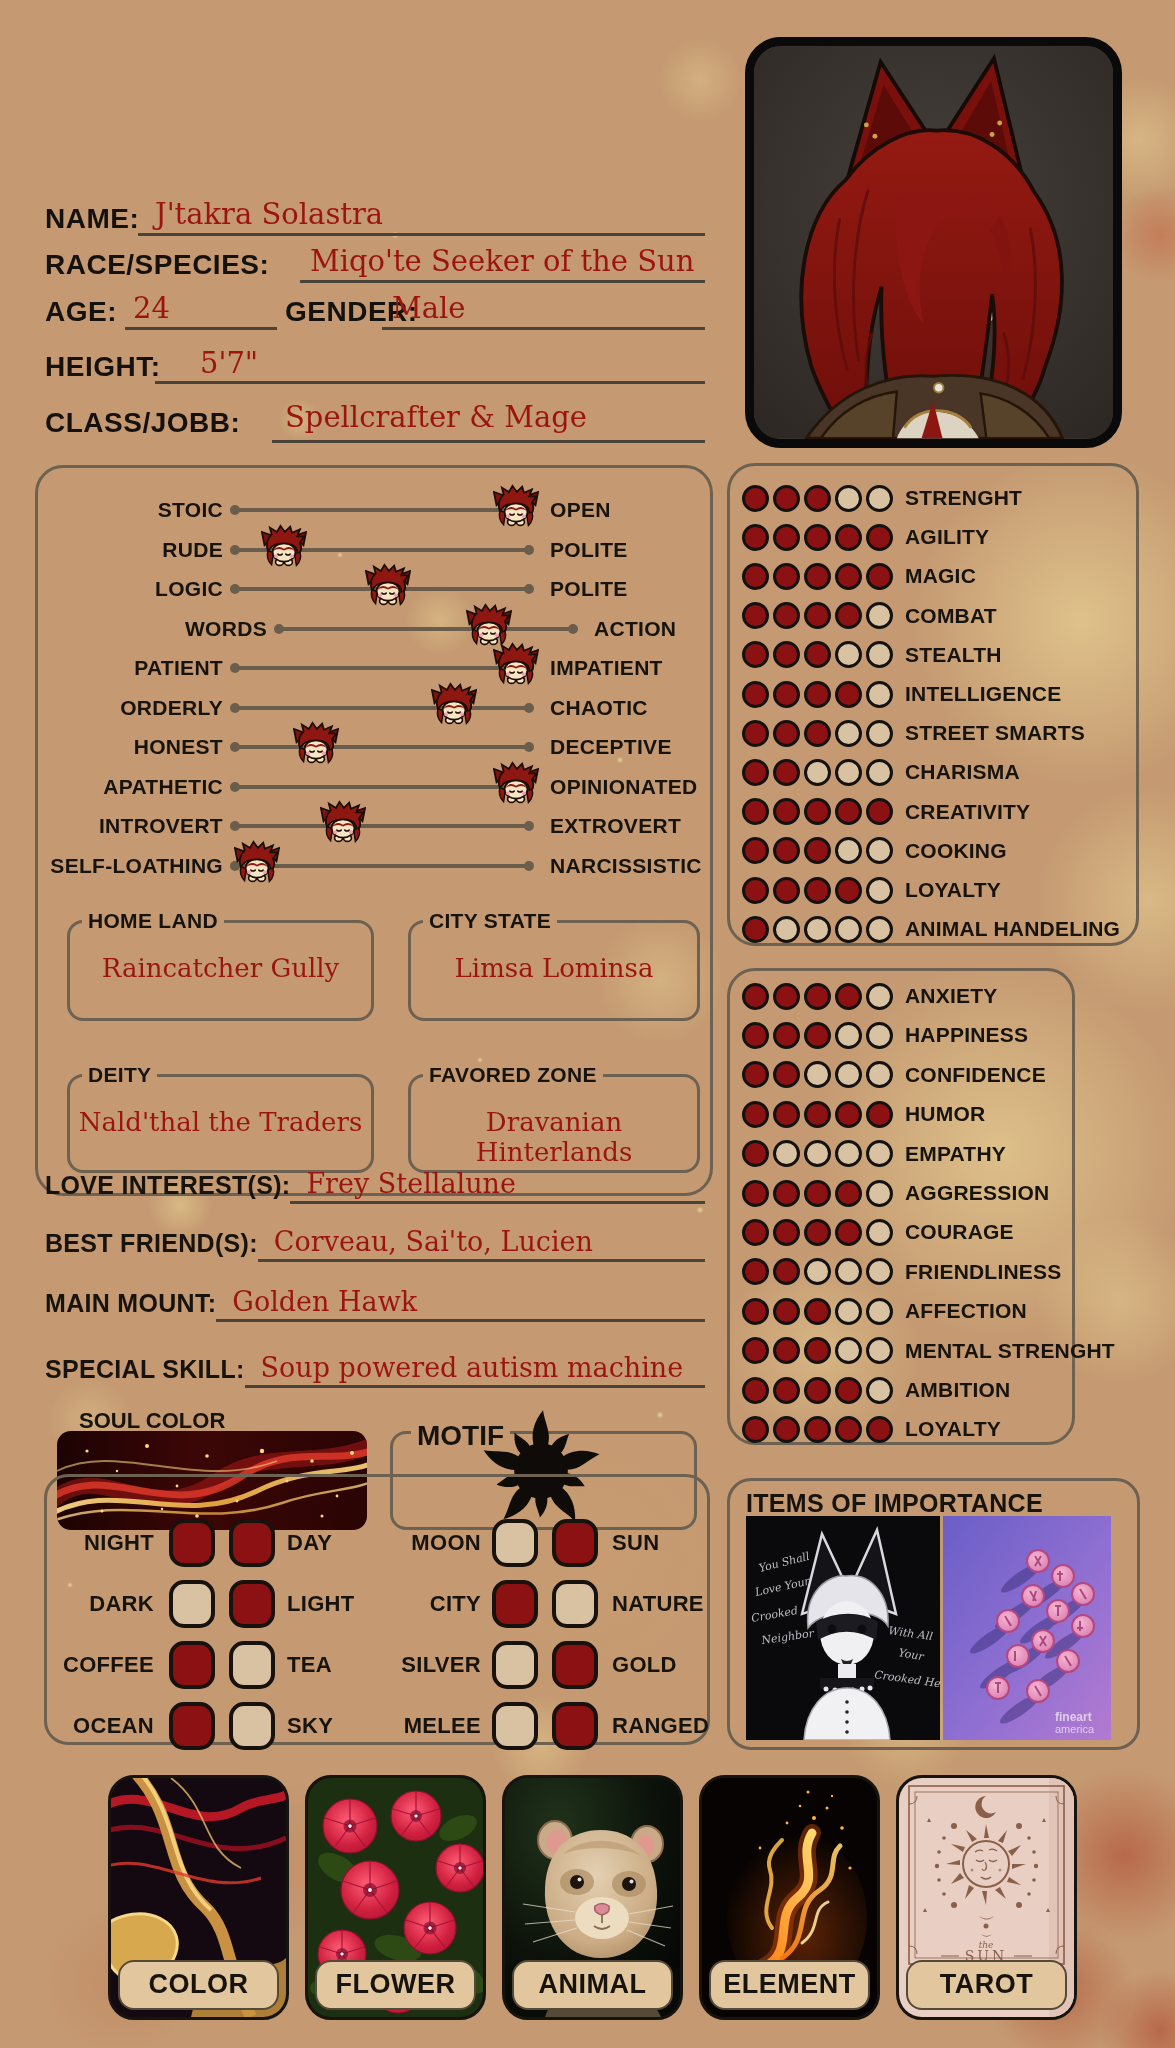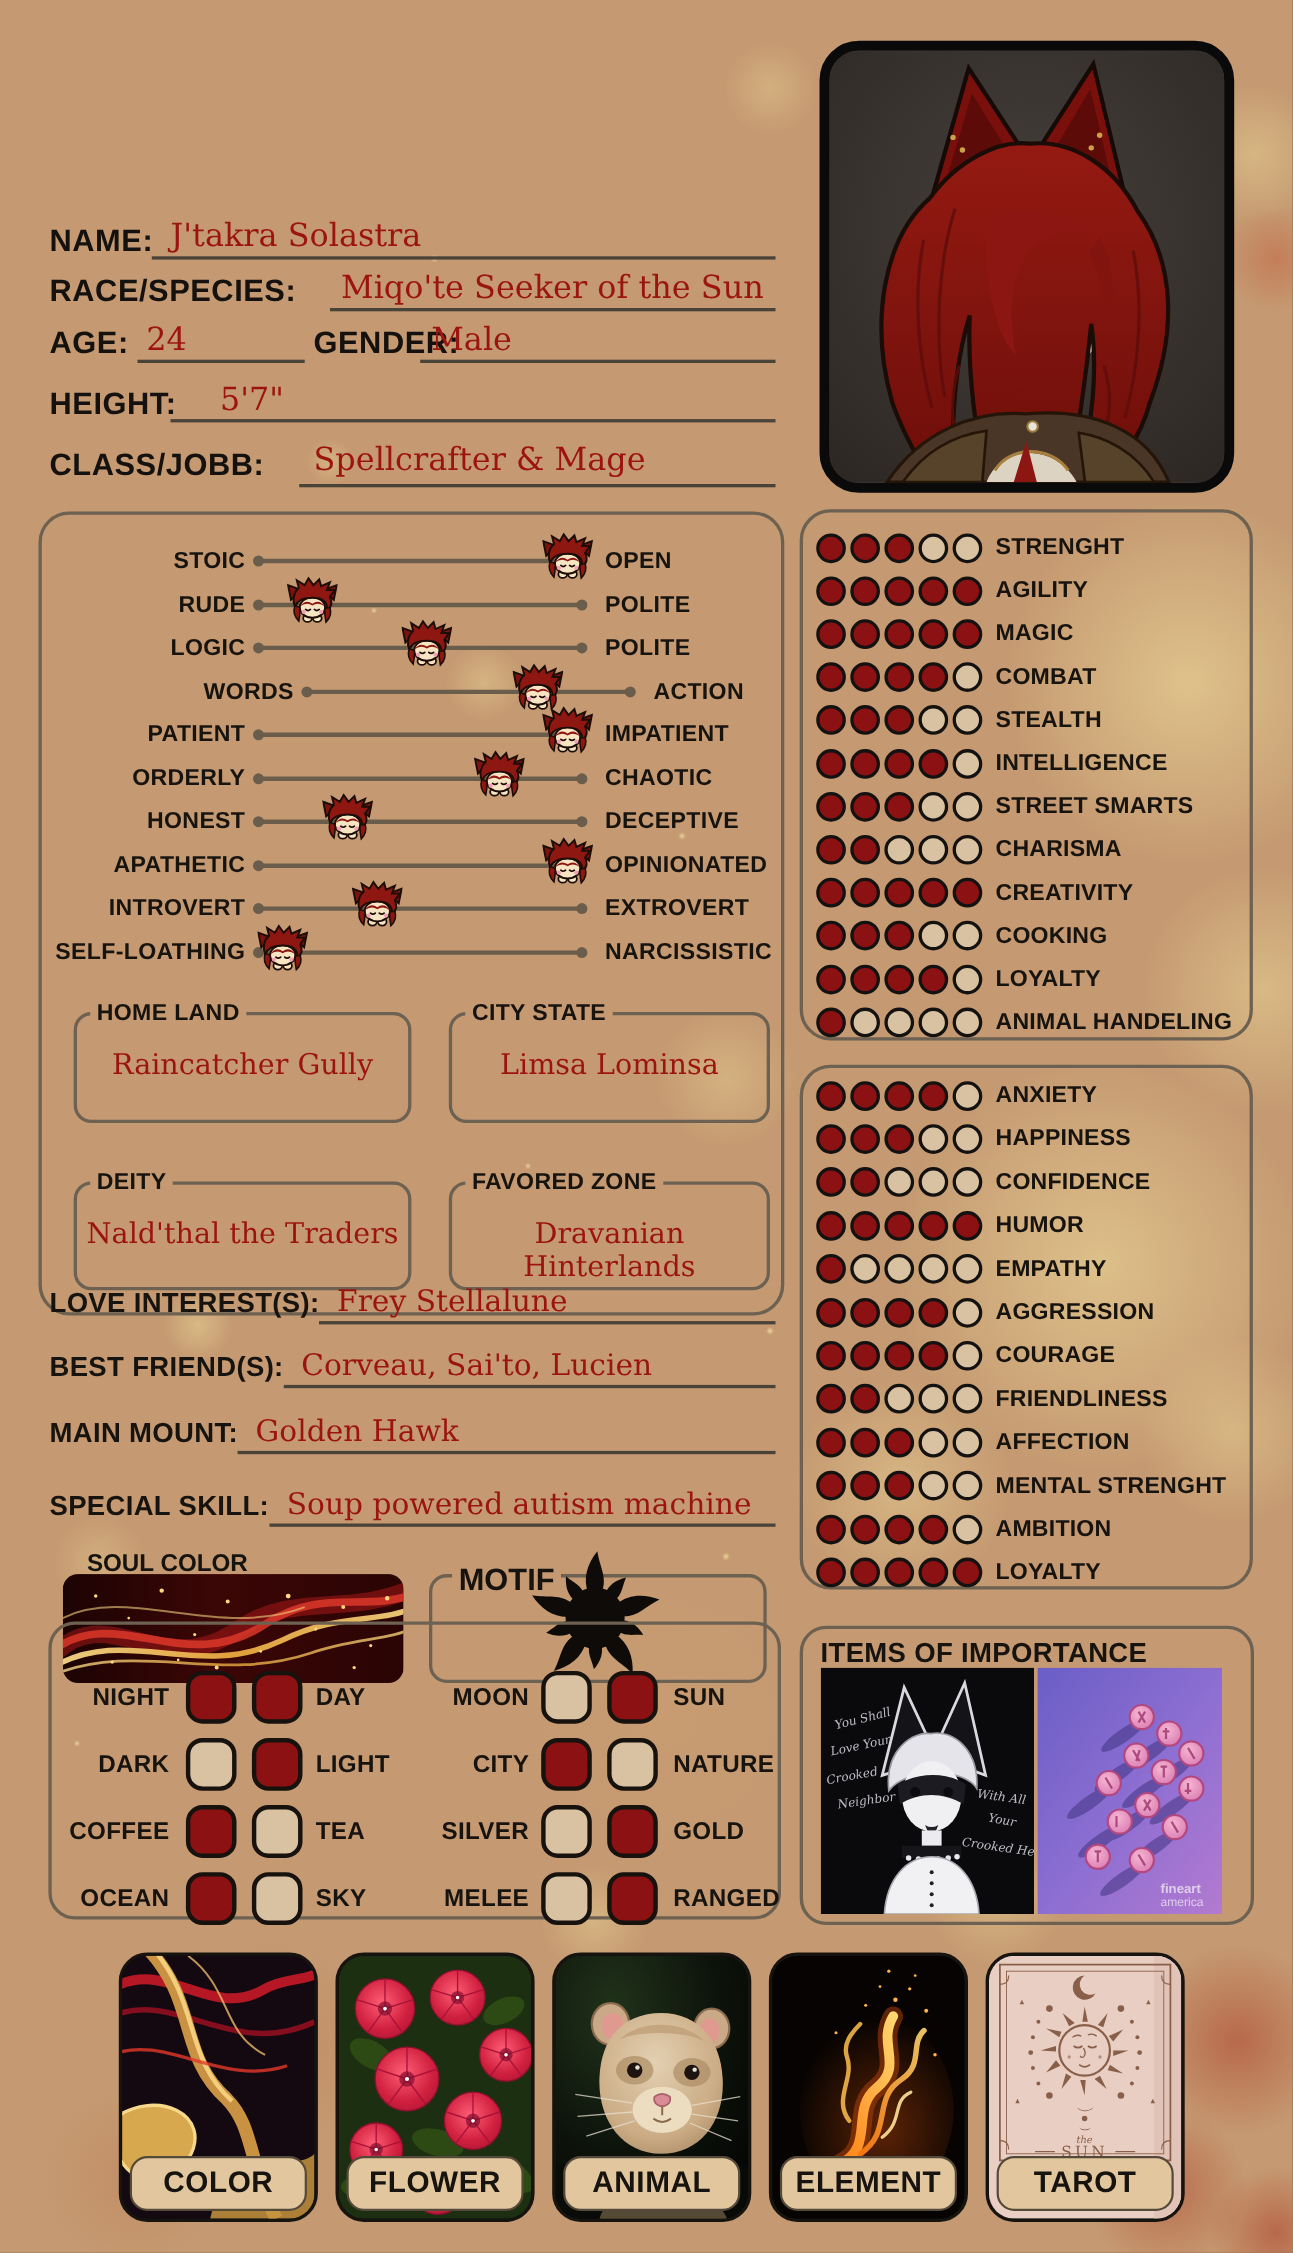--- a/index.html
+++ b/index.html
@@ -43,21 +43,21 @@
   .hlabel{font-weight:bold;font-size:28px;letter-spacing:.5px;color:#14110e;white-space:nowrap;}
   .hvalue{font-family:"DejaVu Serif",serif;font-size:29px;color:#9c1410;white-space:nowrap;}
   .uline{border-bottom:3px solid #4a4337;height:0;}
   
   .portrait{left:745px;top:37px;width:377px;height:411px;border:9px solid #0a0a0a;border-radius:36px;
     background:#3a3330;overflow:hidden;box-sizing:border-box;}
   
   .panel{border:3px solid #6d6152;border-radius:28px;box-sizing:border-box;}
   .p-personality{left:35px;top:465px;width:678px;height:731px;}
   .p-stats1{left:727px;top:463px;width:412px;height:483px;}
-  .p-stats2{left:727px;top:968px;width:412px;height:477px;padding-left:17px;}
+  .p-stats2{left:727px;top:968px;width:348px;height:477px;padding-left:17px;}
   .p-prefs{left:44px;top:1474px;width:666px;height:271px;}
   .p-items{left:727px;top:1478px;width:413px;height:272px;}
   
   .sl-row{position:absolute;left:0;width:100%;height:32px;}
   .sl-left{position:absolute;left:0;top:4px;width:185px;text-align:right;font-weight:bold;font-size:21px;letter-spacing:.3px;}
   .sl-right{position:absolute;left:512px;top:4px;font-weight:bold;font-size:21px;letter-spacing:.3px;white-space:nowrap;}
   .sl-line{position:absolute;left:195px;top:14px;width:298px;height:4px;background:#6a5d4b;border-radius:3px;}
   .sl-line::before,.sl-line::after{content:"";position:absolute;top:-3px;width:10px;height:10px;border-radius:50%;background:#6a5d4b;}
   .sl-line::before{left:-3px;} .sl-line::after{right:-3px;}
   .sl-marker{position:absolute;top:-10px;width:46px;height:46px;}

